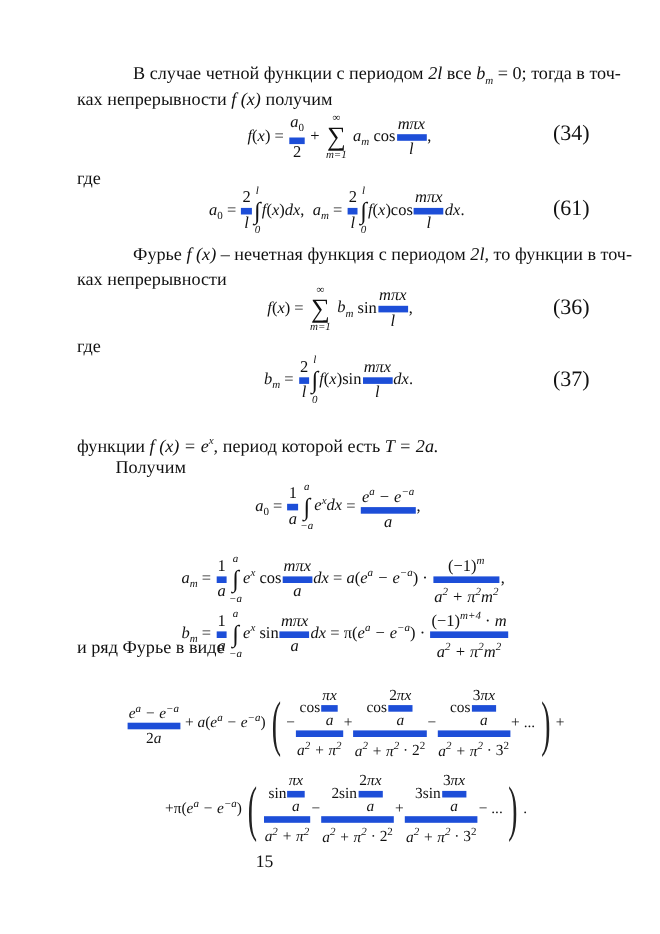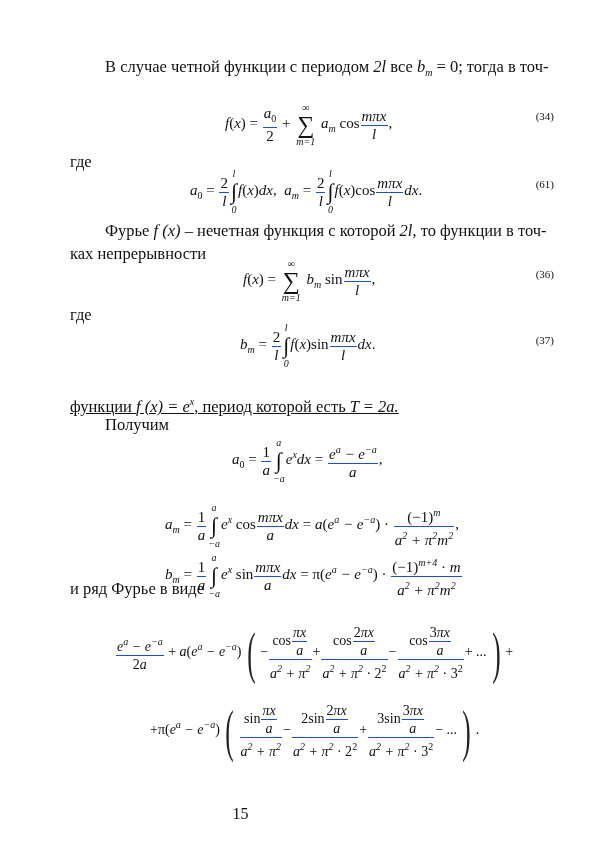--- a/index.html
+++ b/index.html
@@ -1,80 +1,81 @@
 <!DOCTYPE html>
 <html><head>
 <meta charset="utf-8">
 <style>
   html, body { margin: 0; padding: 0; background: #ffffff; }
   body { width: 600px; height: 849px; position: relative; overflow: hidden;
          font-family: "Liberation Serif", "DejaVu Serif", serif; color: #111; }
   .page { position: absolute; left: 0; top: 0; width: 600px; height: 849px; }
   .p { position: absolute; font-size: 16.5px; line-height: 22px; white-space: nowrap; }
-  .just { text-align: justify; text-align-last: justify; }
+  .just { text-align: justify; text-align-last: justify; margin-left: 16px; }
   .it { font-style: italic; }
   .f { position: absolute; font-size: 15px; white-space: nowrap; }
-  .eqno { position: absolute; right: 46px; font-size: 11px; }
+  .eqno { position: absolute; right: 64px; font-size: 20px; }
   .frac { display: inline-block; vertical-align: middle; text-align: center; margin: 0 1px; }
   .frac > span { display: block; line-height: 17px; padding: 0 1px; }
-  .frac > .num { border-bottom: 1px solid #1d4ed8; }
+  .frac > .num { border-bottom: 6px solid #1d4ed8; }
   .sum { display: inline-block; vertical-align: middle; text-align: center; line-height: 12px; margin: 0 2px; }
   .sum .sym { font-size: 24px; line-height: 22px; display: block; }
   .sum .lim { font-size: 10px; display: block; font-style: italic; }
   .intg { display: inline-block; vertical-align: middle; text-align: center; line-height: 12px; margin: 0 1px; }
   .intg .sym { font-size: 22px; line-height: 24px; display: block; }
   .intg .lim { font-size: 10px; display: block; font-style: italic; }
   sup, sub { font-size: 10px; }
   .paren { display: inline-block; vertical-align: middle; font-size: 56px; line-height: 56px; transform: scaleX(0.45); font-weight: 100; color: #222; }
-  .pgnum { position: absolute; left: 0; width: 481px; text-align: center; top: 775px; font-size: 16px; margin-top: 30px; }
+  .pgnum { position: absolute; left: 0; width: 481px; text-align: center; top: 775px; font-size: 16px; }
 </style>
 </head>
 <body>
 
 <div class="page">
 
   <div class="p just" style="left:105px; top:56px; width:440px;"><span>В случае четной функции с периодом </span><span class="it">2l</span><span> все </span><span class="it">b</span><sub class="it">m</sub><span> = 0; тогда в точ-</span></div>
+  <div class="p" style="left:70px; top:79px;"><span>ках непрерывности </span><span class="it">f (x)</span><span> получим</span></div>
 
   <div class="f" style="left:225px; top:102px;">
     <span class="it">f</span>(<span class="it">x</span>) =
     <span class="frac"><span class="num"><span class="it">a</span><sub>0</sub></span><span>2</span></span> +
     <span class="sum"><span class="lim">∞</span><span class="sym">∑</span><span class="lim">m=1</span></span>
     <span class="it">a<sub>m</sub></span> cos<span class="frac"><span class="num it">mπx</span><span class="it">l</span></span>,
   </div>
   <div class="eqno" style="top:110px;">(34)</div>
 
   <div class="p" style="left:70px; top:151px;">где</div>
 
   <div class="f" style="left:190px; top:168px;">
     <span class="it">a</span><sub>0</sub> =
     <span class="frac"><span class="num">2</span><span class="it">l</span></span><span class="intg"><span class="lim">l</span><span class="sym">∫</span><span class="lim">0</span></span><span class="it">f</span>(<span class="it">x</span>)<span class="it">dx</span>,&nbsp;
     <span class="it">a<sub>m</sub></span> =
     <span class="frac"><span class="num">2</span><span class="it">l</span></span><span class="intg"><span class="lim">l</span><span class="sym">∫</span><span class="lim">0</span></span><span class="it">f</span>(<span class="it">x</span>)cos<span class="frac"><span class="num it">mπx</span><span class="it">l</span></span><span class="it">dx</span>.
   </div>
   <div class="eqno" style="top:178px;">(61)</div>
 
-  <div class="p just" style="left:105px; top:220px; width:440px;"><span>Фурье </span><span class="it">f (x)</span><span> – нечетная функция с которой </span><span class="it">2l</span><span>, то функции в точ-</span></div>
+  <div class="p just" style="left:105px; top:220px; width:440px;"><span>Фурье </span><span class="it">f (x)</span><span> – нечетная функция с периодом </span><span class="it">2l</span><span>, то функции в точ-</span></div>
   <div class="p" style="left:70px; top:243px;">ках непрерывности</div>
 
   <div class="f" style="left:243px; top:258px;">
     <span class="it">f</span>(<span class="it">x</span>) =
     <span class="sum"><span class="lim">∞</span><span class="sym">∑</span><span class="lim">m=1</span></span>
     <span class="it">b<sub>m</sub></span> sin<span class="frac"><span class="num it">mπx</span><span class="it">l</span></span>,
   </div>
   <div class="eqno" style="top:268px;font-family:Liberation Serif, serif;">(36)</div>
 
   <div class="p" style="left:70px; top:304px;">где</div>
 
   <div class="f" style="left:240px; top:322px;">
     <span class="it">b<sub>m</sub></span> =
     <span class="frac"><span class="num">2</span><span class="it">l</span></span><span class="intg"><span class="lim">l</span><span class="sym">∫</span><span class="lim">0</span></span><span class="it">f</span>(<span class="it">x</span>)sin<span class="frac"><span class="num it">mπx</span><span class="it">l</span></span><span class="it">dx</span>.
   </div>
   <div class="eqno" style="top:334px;margin-left:36px;">(37)</div>
 
-  <div class="p" style="left:70px; top:391px;text-decoration:underline;"><span>функции </span><span class="it">f (x) = e</span><sup class="it">x</sup><span>, период которой есть </span><span class="it">T = 2a.</span></div>
+  <div class="p" style="left:70px; top:391px;"><span>функции </span><span class="it">f (x) = e</span><sup class="it">x</sup><span>, период которой есть </span><span class="it">T = 2a.</span></div>
   <div class="p" style="left:105px; top:414px;">Получим</div>
 
   <div class="f" style="left:232px; top:437px;">
     <span class="it">a</span><sub>0</sub> =
     <span class="frac"><span class="num">1</span><span class="it">a</span></span><span class="intg"><span class="lim">a</span><span class="sym">∫</span><span class="lim">−a</span></span><span class="it">e<sup>x</sup>dx</span> =
     <span class="frac"><span class="num it">e<sup>a</sup> − e<sup>−a</sup></span><span class="it">a</span></span>,
   </div>
 
   <div class="f" style="left:165px; top:502px;">
     <span class="it">a<sub>m</sub></span> =

